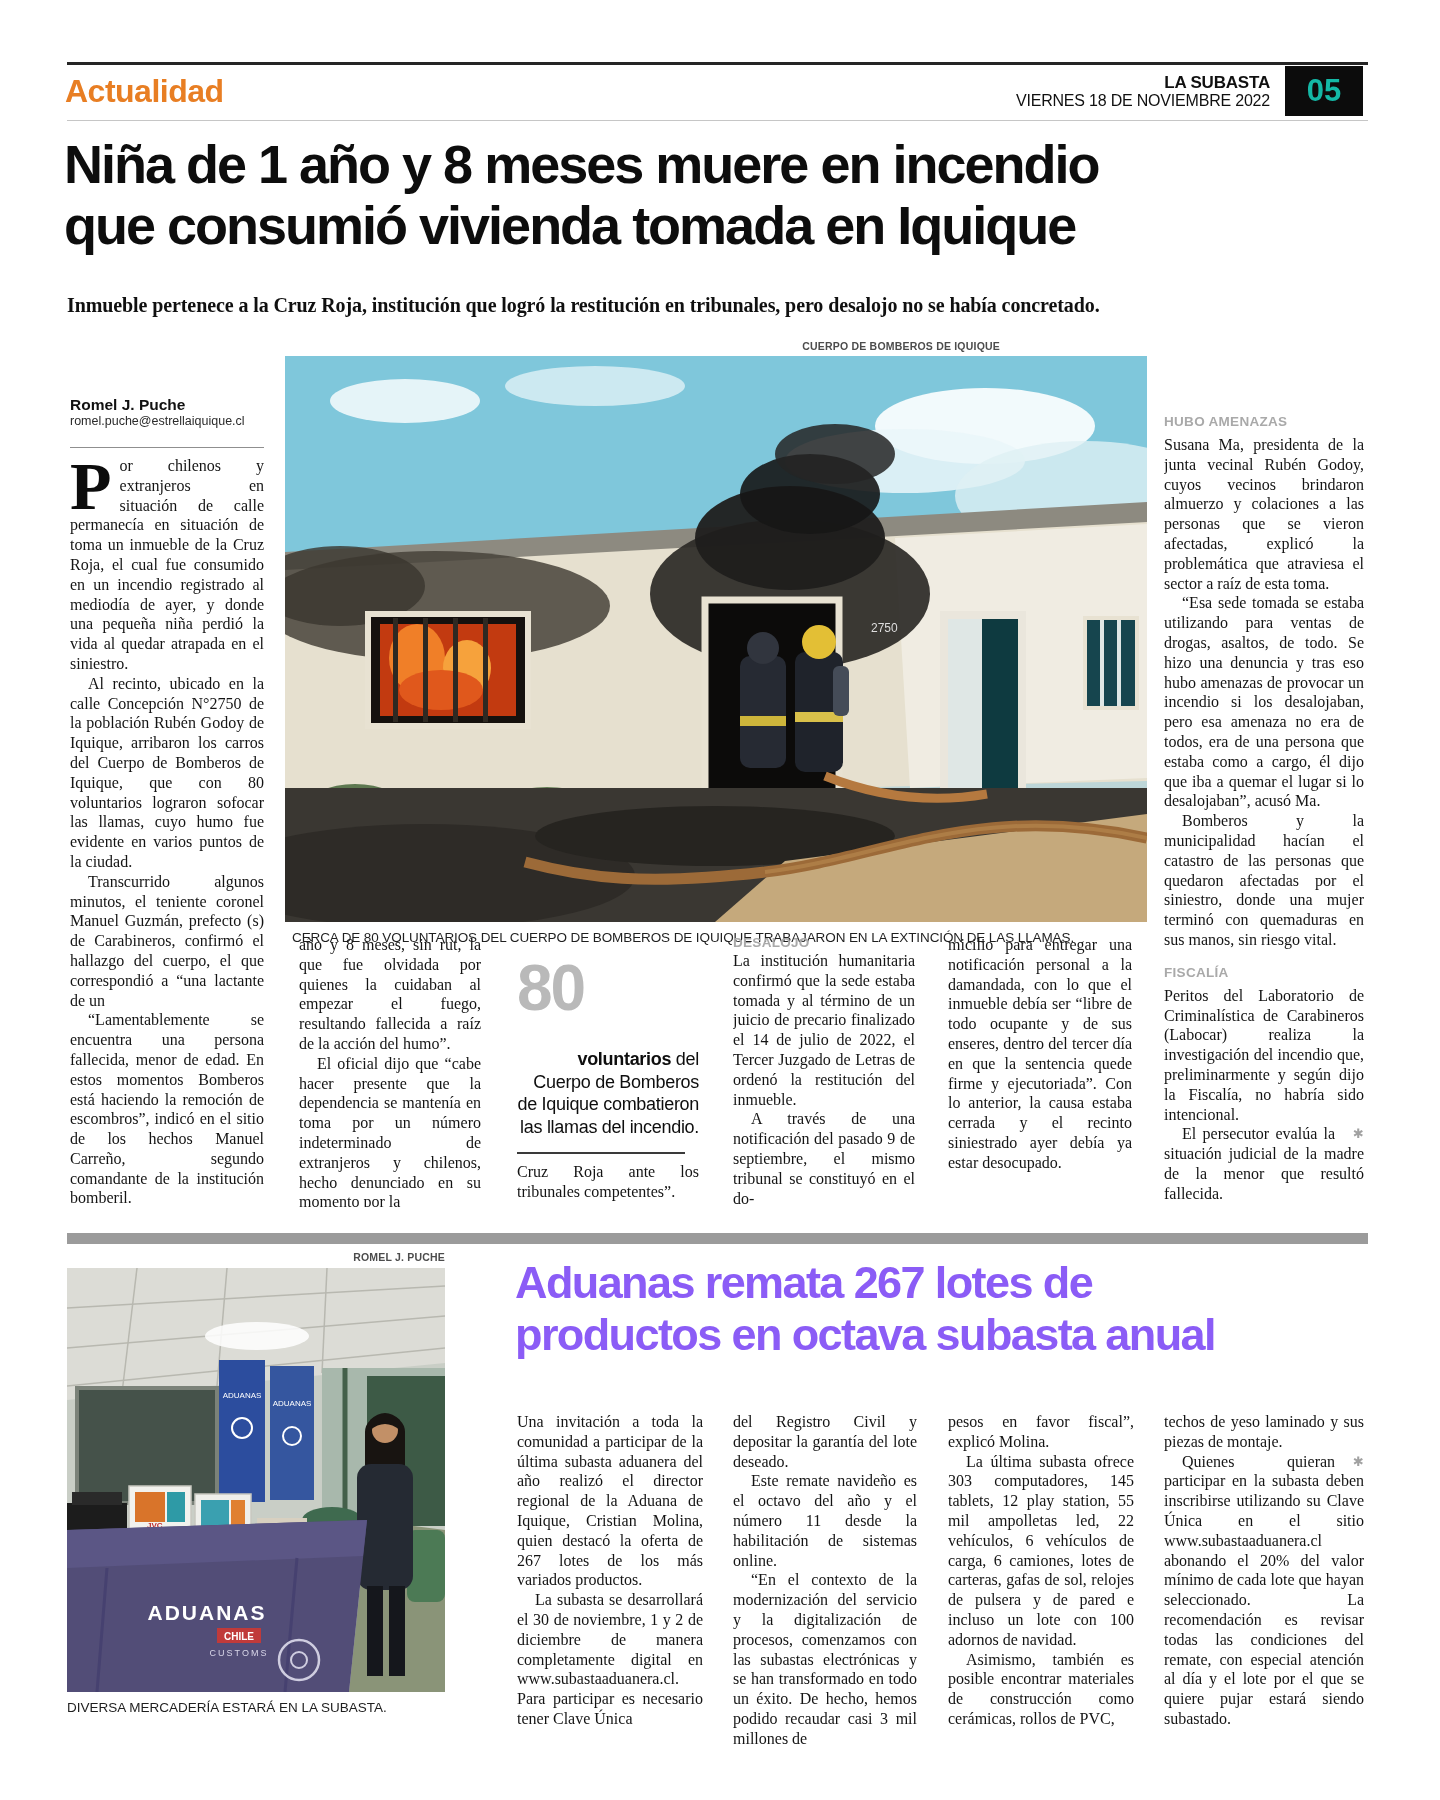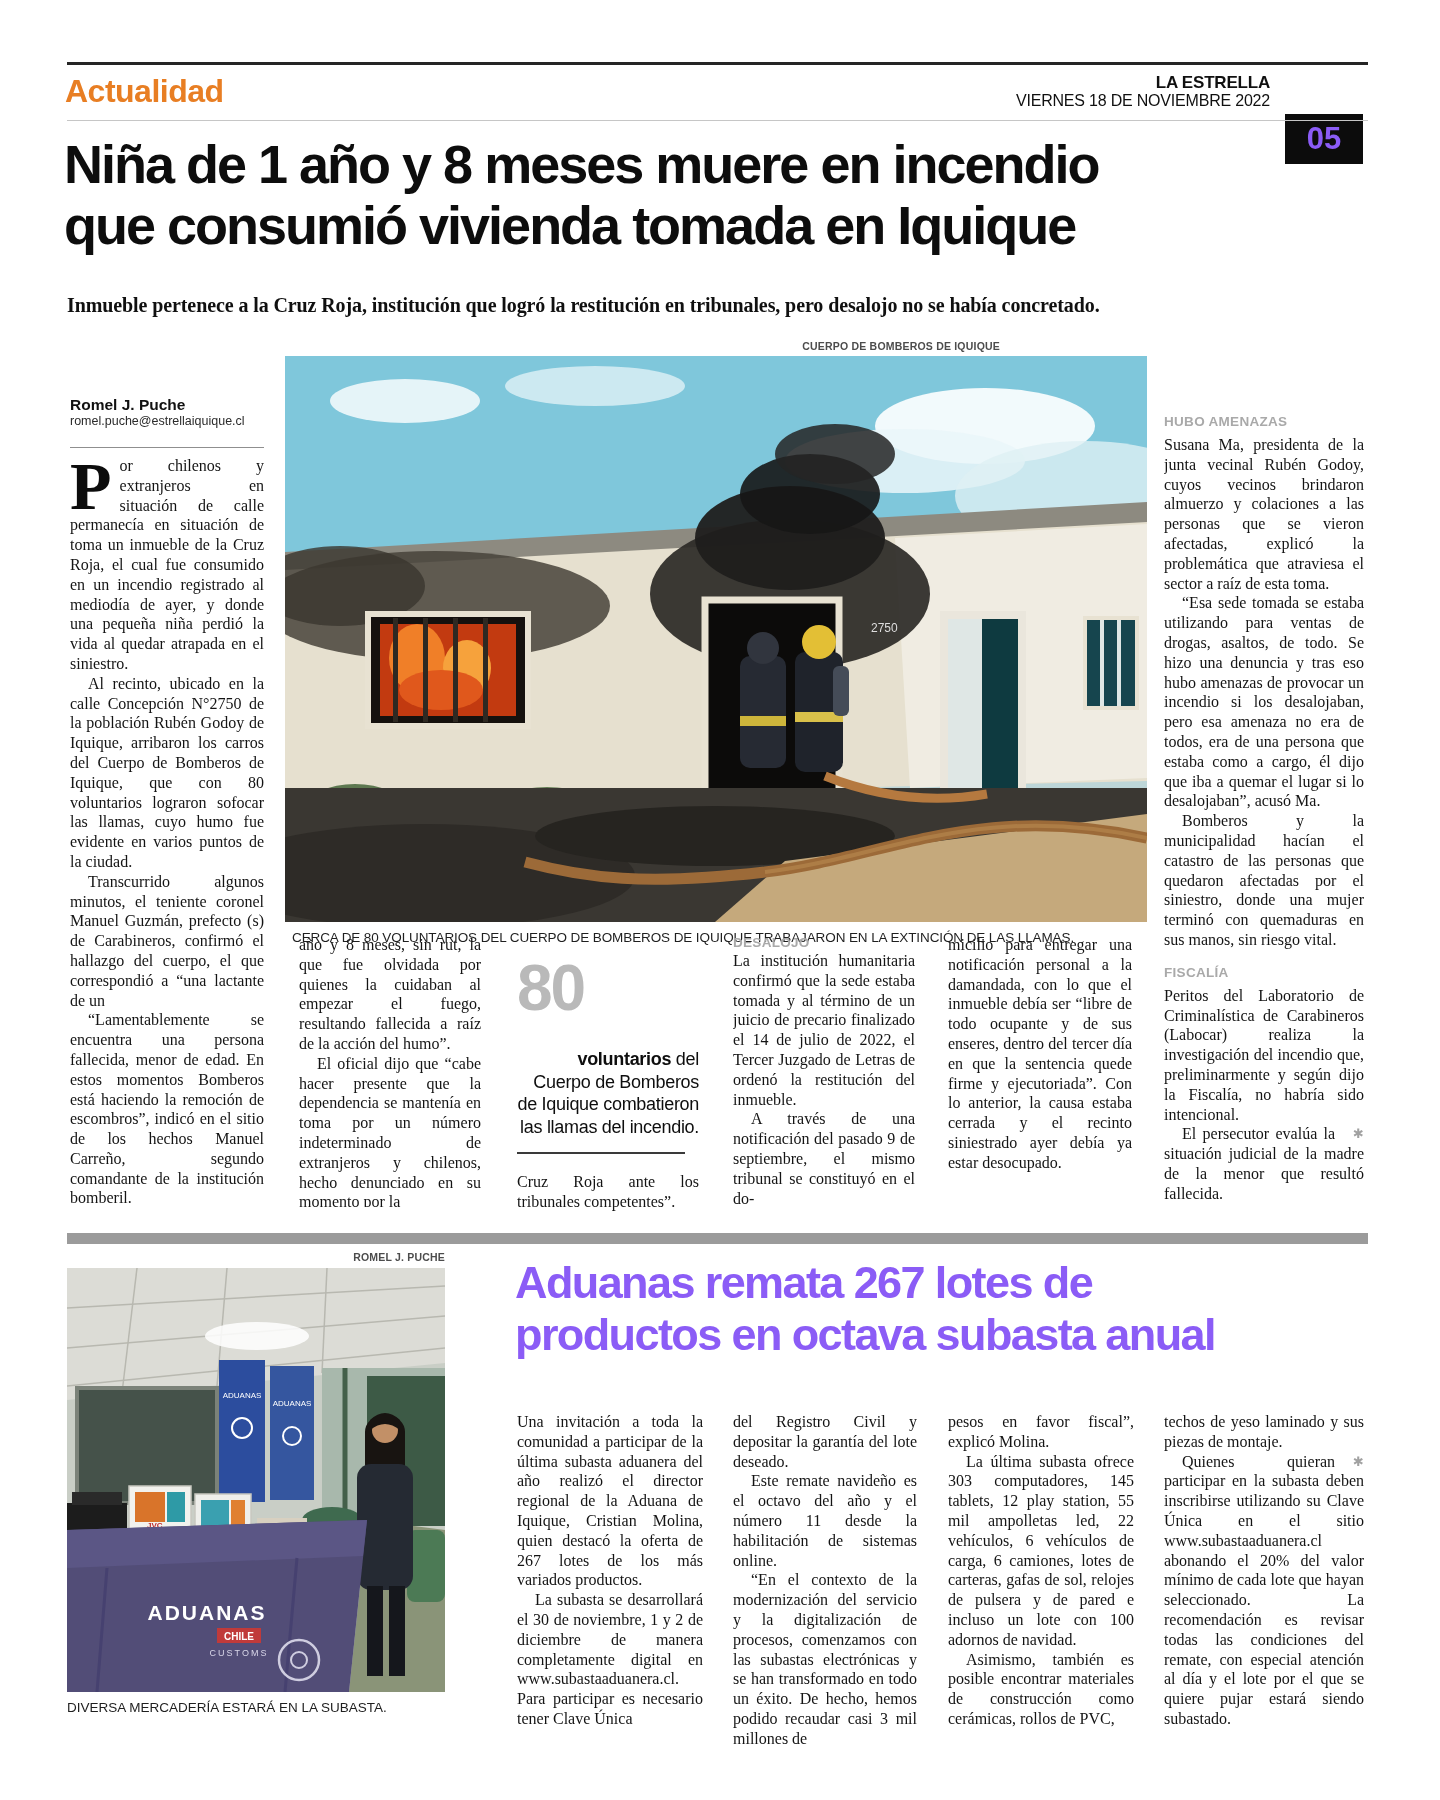--- a/index.html
+++ b/index.html
@@ -8,21 +8,21 @@
 
   
   .rule-top{position:absolute;left:67px;top:62px;width:1301px;height:3px;background:#252525;}
   .section-label{position:absolute;left:65px;top:74px;font:700 32px/34px "Liberation Sans",sans-serif;
                  color:#e87e23;letter-spacing:-0.5px;}
   .mast{position:absolute;left:770px;top:73px;width:500px;text-align:right;
         font-family:"Liberation Sans",sans-serif;color:#101010;}
   .mast .name{font-weight:700;font-size:17px;line-height:19px;letter-spacing:-0.2px;}
   .mast .date{font-size:16px;line-height:18px;letter-spacing:-0.2px;}
   .pagenum{position:absolute;left:1285px;top:66px;width:78px;height:50px;background:#0c0c0c;
-           color:#8b5cf6;font:700 31px "Liberation Sans",sans-serif;display:flex;align-items:center;justify-content:center;margin-top:48px;}
+           color:#14b8a6;font:700 31px "Liberation Sans",sans-serif;display:flex;align-items:center;justify-content:center;}
   .rule-header{position:absolute;left:67px;top:120px;width:1301px;height:1px;background:#c6c6c6;}
 
   
   .headline{position:absolute;left:64px;top:134px;width:1310px;
             font:700 54px/61px "Liberation Sans",sans-serif;letter-spacing:-2px;color:#0d0d0d;}
   .deck{position:absolute;left:67px;top:293px;width:1300px;
         font:700 20px/24px "Liberation Serif",serif;color:#101010;letter-spacing:-0.1px;}
   .byline{position:absolute;left:70px;top:396px;width:194px;font-family:"Liberation Sans",sans-serif;}
   .byline .name{font-weight:700;font-size:15.5px;line-height:18px;color:#111;}
   .byline .email{font-size:12.5px;line-height:15px;color:#2b2b2b;}
@@ -50,21 +50,21 @@
 
   .kicker{font:700 13.5px/16px "Liberation Sans",sans-serif;color:#a9a9a9;
           letter-spacing:0.3px;margin:0 0 6px 0;text-align:left;}
 
   .stat{position:absolute;left:517px;top:956px;width:182px;}
   .stat .num{font:700 64px/64px "Liberation Sans",sans-serif;color:#b9b9b9;letter-spacing:-2px;}
   .stat .lead{margin-top:28px;font:400 18px/22.5px "Liberation Sans",sans-serif;
               color:#0e0e0e;letter-spacing:-0.3px;text-align:right;}
   .stat .lead .b{font-weight:700;}
   .stat .srule{margin-top:14px;width:168px;height:2px;background:#3a3a3a;}
-  .stat .tail{margin-top:18px;}
+  .stat .tail{margin-top:8px;}
 
   .rail{position:absolute;left:1164px;top:414px;width:200px;height:820px;overflow:hidden;}
   .rail .kicker{margin-bottom:5px;}
   .rail .kicker.second{margin-top:15px;}
 
   .bar{position:absolute;left:67px;width:1301px;height:11px;background:#9b9b9b;}
   .bar1{top:1233px;}
 
   
   .photo-credit2{position:absolute;left:67px;top:1251px;width:378px;text-align:right;
@@ -87,21 +87,21 @@
            font-family:"DejaVu Sans",sans-serif;}
 </style>
 </head>
 <body>
 
 <div class="page">
 
   <div class="rule-top"></div>
   <div class="section-label">Actualidad</div>
   <div class="mast">
-    <div class="name">LA ESTRELLA</div>
+    <div class="name">LA SUBASTA</div>
     <div class="date">VIERNES 18 DE NOVIEMBRE 2022</div>
   </div>
   <div class="pagenum">05</div>
   <div class="rule-header"></div>
 
   <div class="headline">
     <div>Niña de 1 año y 8 meses muere en incendio</div>
     <div>que consumió vivienda tomada en Iquique</div>
   </div>
   <div class="deck">Inmueble pertenece a la Cruz Roja, institución que logró la restitución en tribunales, pero desalojo no se había concretado.</div>

